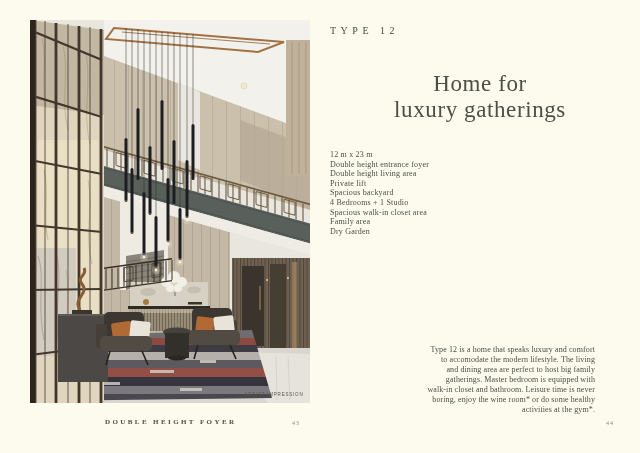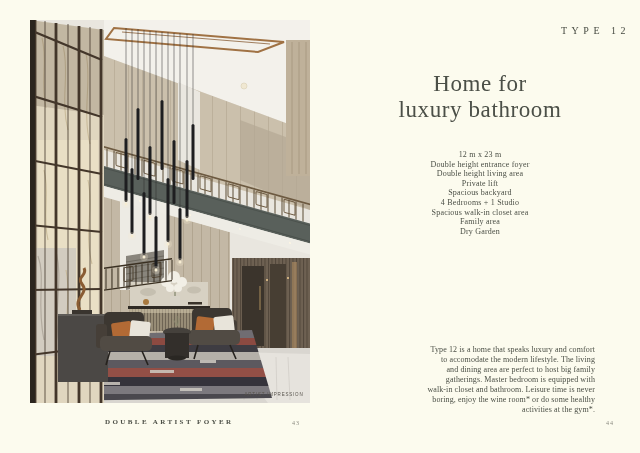--- a/index.html
+++ b/index.html
@@ -28,30 +28,30 @@
     white-space:nowrap;
   }
   .pagenum{
     position:absolute;top:420px;font-size:6px;color:var(--muted);letter-spacing:1px;
   }
   .pagenum.left{left:292px;}
   .pagenum.right{left:606px;}
   
   .page-right{position:absolute;left:330px;top:0;width:300px;height:453px;}
   .type-label{
-    position:absolute;top:25px;left:0;width:300px;text-align:right;
+    position:absolute;top:25px;left:0;width:300px;text-align:left;
     font-size:10px;letter-spacing:4.5px;color:#474b42;
   }
   .title{
     position:absolute;top:71px;left:0;width:300px;text-align:center;
     font-size:23px;line-height:26px;font-weight:normal;letter-spacing:0.6px;
     color:#4b4f47;white-space:pre-line;
   }
   .features{
-    position:absolute;top:150px;left:0;width:300px;text-align:center;
+    position:absolute;top:150px;left:0;width:300px;text-align:left;
     font-size:8px;line-height:9.6px;letter-spacing:0.2px;color:#4b4f46;
     white-space:pre-line;
   }
   .description{
     position:absolute;top:345px;left:35px;width:230px;text-align:right;
     font-size:8px;line-height:10px;letter-spacing:0.1px;color:#4b4f46;
     white-space:pre-line;
   }
 </style>
 </head>
@@ -306,27 +306,27 @@
         <circle cx="150" cy="242" r="4" fill="#f6ecd2" opacity="0.25"></circle>
           <circle cx="150" cy="242" r="1.5" fill="#f6ecd2"></circle>
         <circle cx="157" cy="200" r="4" fill="#f6ecd2" opacity="0.25"></circle>
           <circle cx="157" cy="200" r="1.5" fill="#f6ecd2"></circle>
       </g>
 
       <text x="244" y="376" text-anchor="middle" font-size="4.5" letter-spacing="0.8" fill="#57534c" font-family="Liberation Sans, sans-serif">ARTIST IMPRESSION</text>
     </svg>
   </div>
 
-  <div class="caption">DOUBLE ARTIST FOYER</div>
+  <div class="caption">DOUBLE HEIGHT FOYER</div>
   <div class="pagenum left">43</div>
 
   <div class="page-right">
     <div class="type-label">TYPE 12</div>
     <h1 class="title">Home for
-luxury bathroom</h1>
+luxury gatherings</h1>
     <div class="features">12 m x 23 m
 Double height entrance foyer
 Double height living area
 Private lift
 Spacious backyard
 4 Bedrooms + 1 Studio
 Spacious walk-in closet area
 Family area
 Dry Garden</div>
     <div class="description">Type 12 is a home that speaks luxury and comfort

